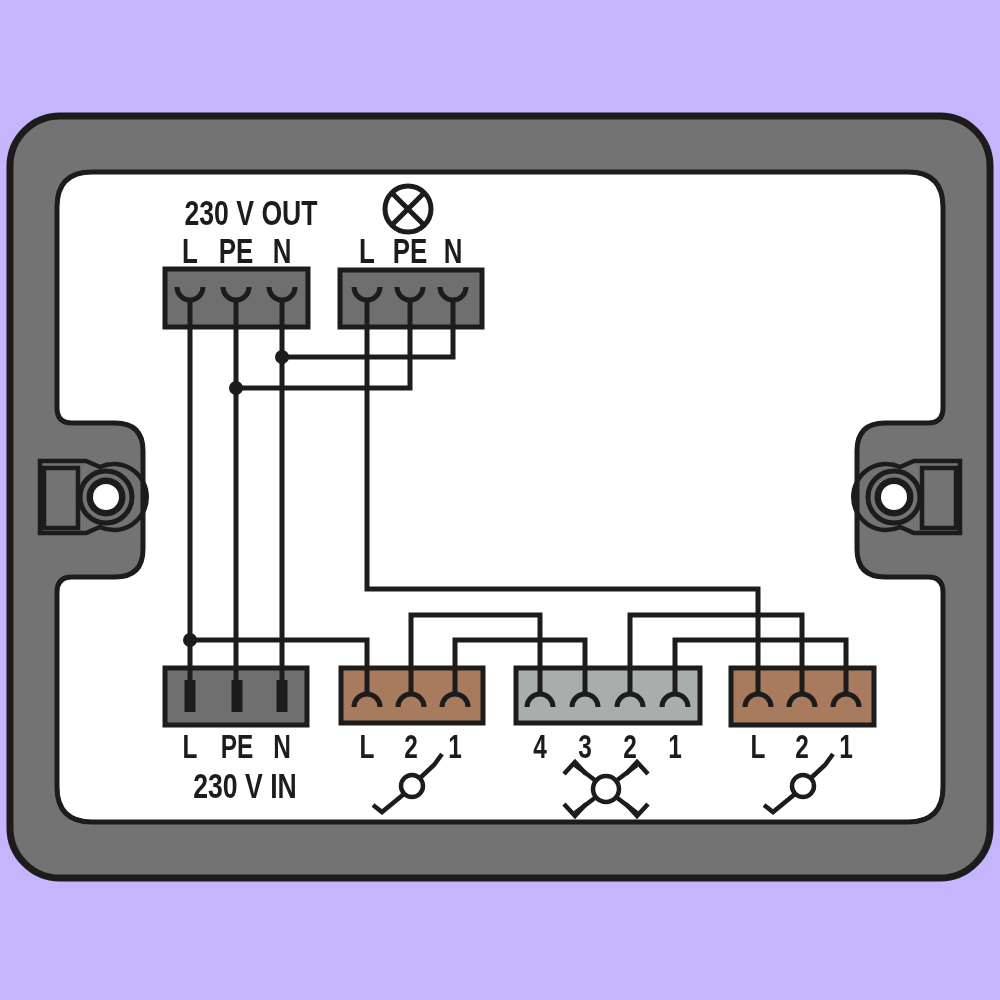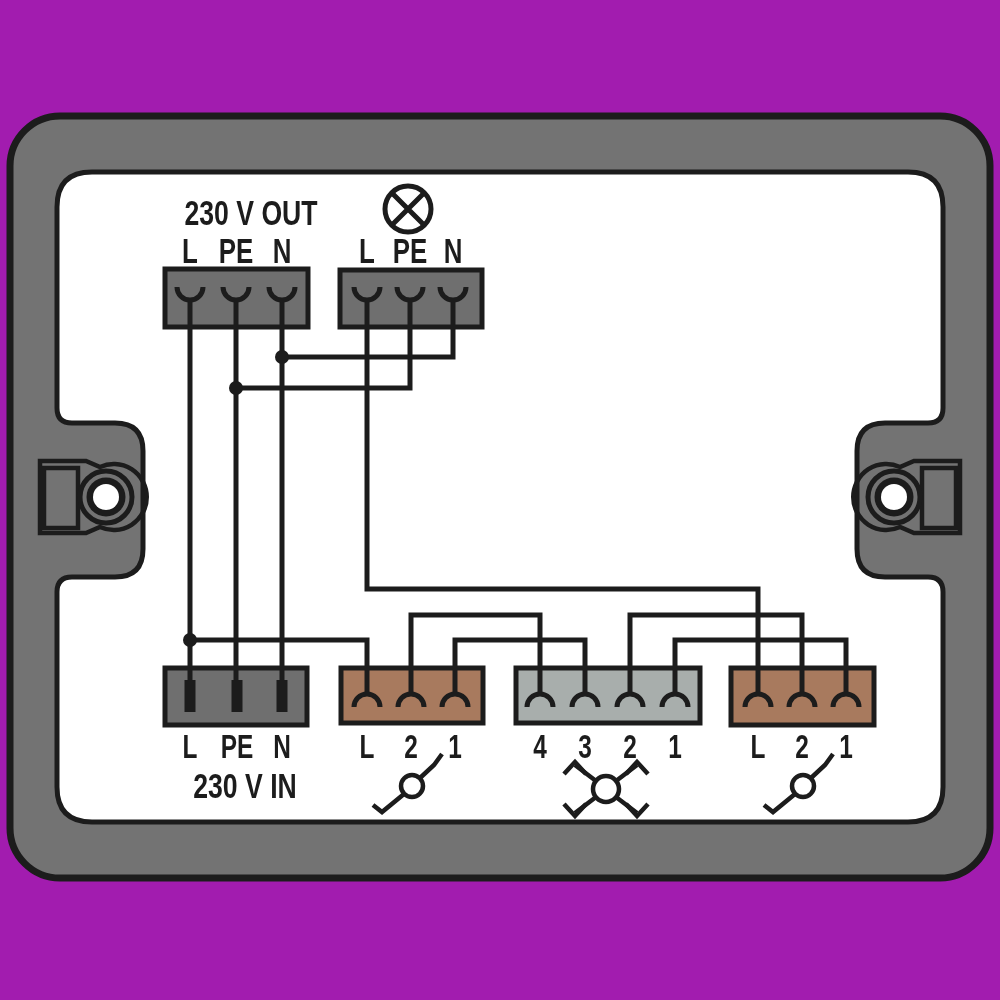--- a/index.html
+++ b/index.html
@@ -1,16 +1,16 @@
 <!DOCTYPE html>
 <html><head>
 <meta charset="utf-8">
 <style>
   html,body{margin:0;padding:0;background:#ffffff;}
-  .stage{width:1000px;height:1000px;position:relative;background:#a21caf;overflow:hidden;}
+  .stage{width:1000px;height:1000px;position:relative;background:#c4b5fd;overflow:hidden;}
   svg{display:block;}
   svg text{
     font-family:"Liberation Sans", sans-serif;
     font-weight:bold;
     fill:#1c1c1c;
   }
   .wire{fill:none;stroke:#1c1c1c;stroke-width:5;stroke-linejoin:miter;}
   .glyph{fill:none;stroke:#1c1c1c;stroke-width:5;}
   .sym{fill:none;stroke:#1c1c1c;stroke-width:4.5;stroke-linejoin:miter;}
   .blockrect{stroke:#1c1c1c;stroke-width:5;}

